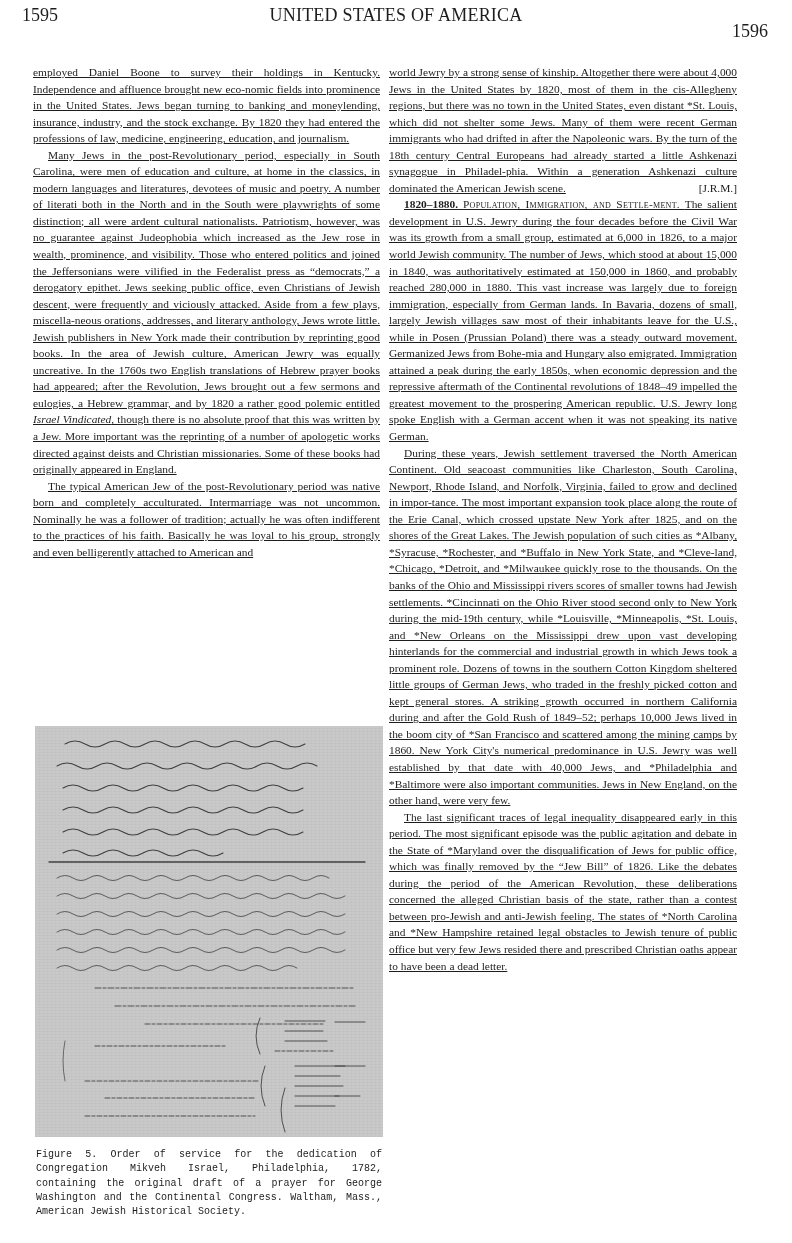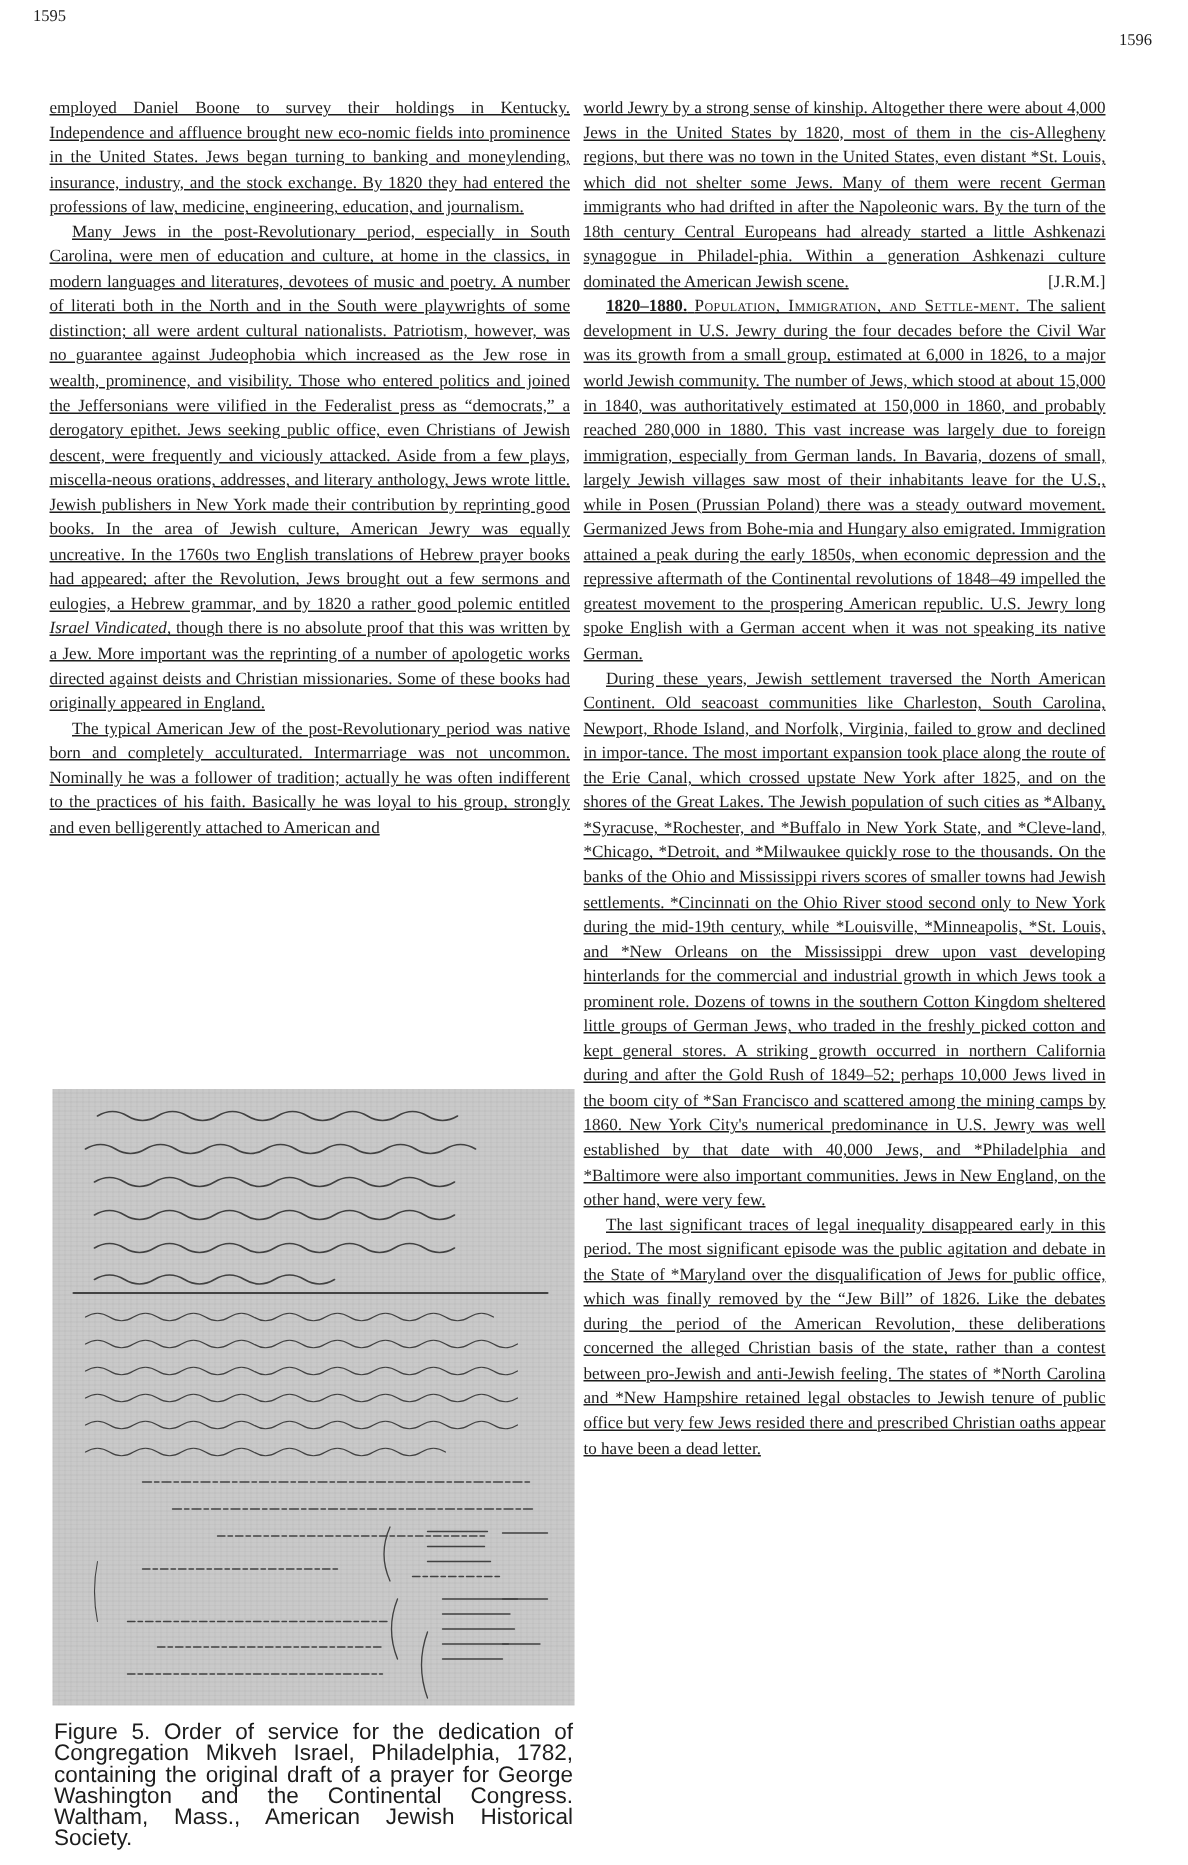--- a/index.html
+++ b/index.html
@@ -3,21 +3,21 @@
 <meta charset="utf-8">
 <style>
   html, body { margin: 0; padding: 0; background: #ffffff; }
   body {
     width: 792px; height: 1243px; position: relative; overflow: hidden;
     font-family: "Liberation Serif", "DejaVu Serif", serif;
     color: #1d1d1d;
   }
   .running-head {
     position: absolute; top: 0; left: 0; width: 792px; height: 40px;
-    font-size: 11px;
+    font-size: 18px;
   }
   .running-head .pg-left { position: absolute; left: 22px; top: 5px; }
   .running-head .pg-right { position: absolute; right: 24px; top: 21px; }
   .running-head .title { position: absolute; left: 0; right: 0; top: 5px; text-align: center; letter-spacing: 0.2px; }
 
   .col {
     position: absolute; top: 64px; font-size: 11.4px; line-height: 16.55px;
     text-align: justify; hyphens: manual; text-decoration: underline;
   }
   .col-left { left: 33px; width: 347px; }
@@ -33,29 +33,30 @@
     position: absolute; left: 35px; top: 726px; width: 348px; height: 411px;
     background:
       repeating-linear-gradient(0deg, rgba(0,0,0,0.025) 0 1px, transparent 1px 3px),
       repeating-linear-gradient(90deg, rgba(0,0,0,0.02) 0 1px, transparent 1px 4px),
       #c9c9c9;
     overflow: hidden;
   }
   .figure svg { position: absolute; left: 0; top: 0; }
   .figure-caption {
     position: absolute; left: 36px; top: 1148px; width: 346px;
-    font-size: 15px; line-height: 14.3px; text-align: justify;
-    font-family: Liberation Sans, sans-serif;
+    font-size: 10px; line-height: 14.3px; text-align: justify;
+    font-family: Liberation Mono, monospace;
   }
 </style>
 </head>
 <body>
 
 <header class="running-head">
   <span class="pg-left">1595</span>
+  <span class="title">UNITED STATES OF AMERICA</span>
   <span class="pg-right">1596</span>
 </header>
 
 <section class="col col-left">
   <p class="noindent">employed Daniel Boone to survey their holdings in Kentucky. Independence and affluence brought new eco-nomic fields into prominence in the United States. Jews began turning to banking and moneylending, insurance, industry, and the stock exchange. By 1820 they had entered the professions of law, medicine, engineering, education, and journalism.</p>
   <p><span>Many Jews in the post-Revolutionary period, especially in South Carolina, were men of education and culture, at home in the classics, in modern languages and literatures, devotees of music and poetry. A number of literati both in the North and in the South were playwrights of some distinction; all were ardent cultural nationalists. Patriotism, however, was no guarantee against Judeophobia which increased as the Jew rose in wealth, prominence, and visibility. Those who entered politics and joined the Jeffersonians were vilified in the Federalist press as “democrats,” a derogatory epithet. Jews seeking public office, even Christians of Jewish descent, were frequently and viciously attacked. Aside from a few plays, miscella-neous orations, addresses, and literary anthology, Jews wrote little. Jewish publishers in New York made their contribution by reprinting good books. In the area of Jewish culture, American Jewry was equally uncreative. In the 1760s two English translations of Hebrew prayer books had appeared; after the Revolution, Jews brought out a few sermons and eulogies, a Hebrew grammar, and by 1820 a rather good polemic entitled</span> <em>Israel Vindicated</em><span>, though there is no absolute proof that this was written by a Jew. More important was the reprinting of a number of apologetic works directed against deists and Christian missionaries. Some of these books had originally appeared in England.</span></p>
   <p>The typical American Jew of the post-Revolutionary period was native born and completely acculturated. Intermarriage was not uncommon. Nominally he was a follower of tradition; actually he was often indifferent to the practices of his faith. Basically he was loyal to his group, strongly and even belligerently attached to American and</p>
 </section>
 
 <figure class="figure" style="margin:0;">

